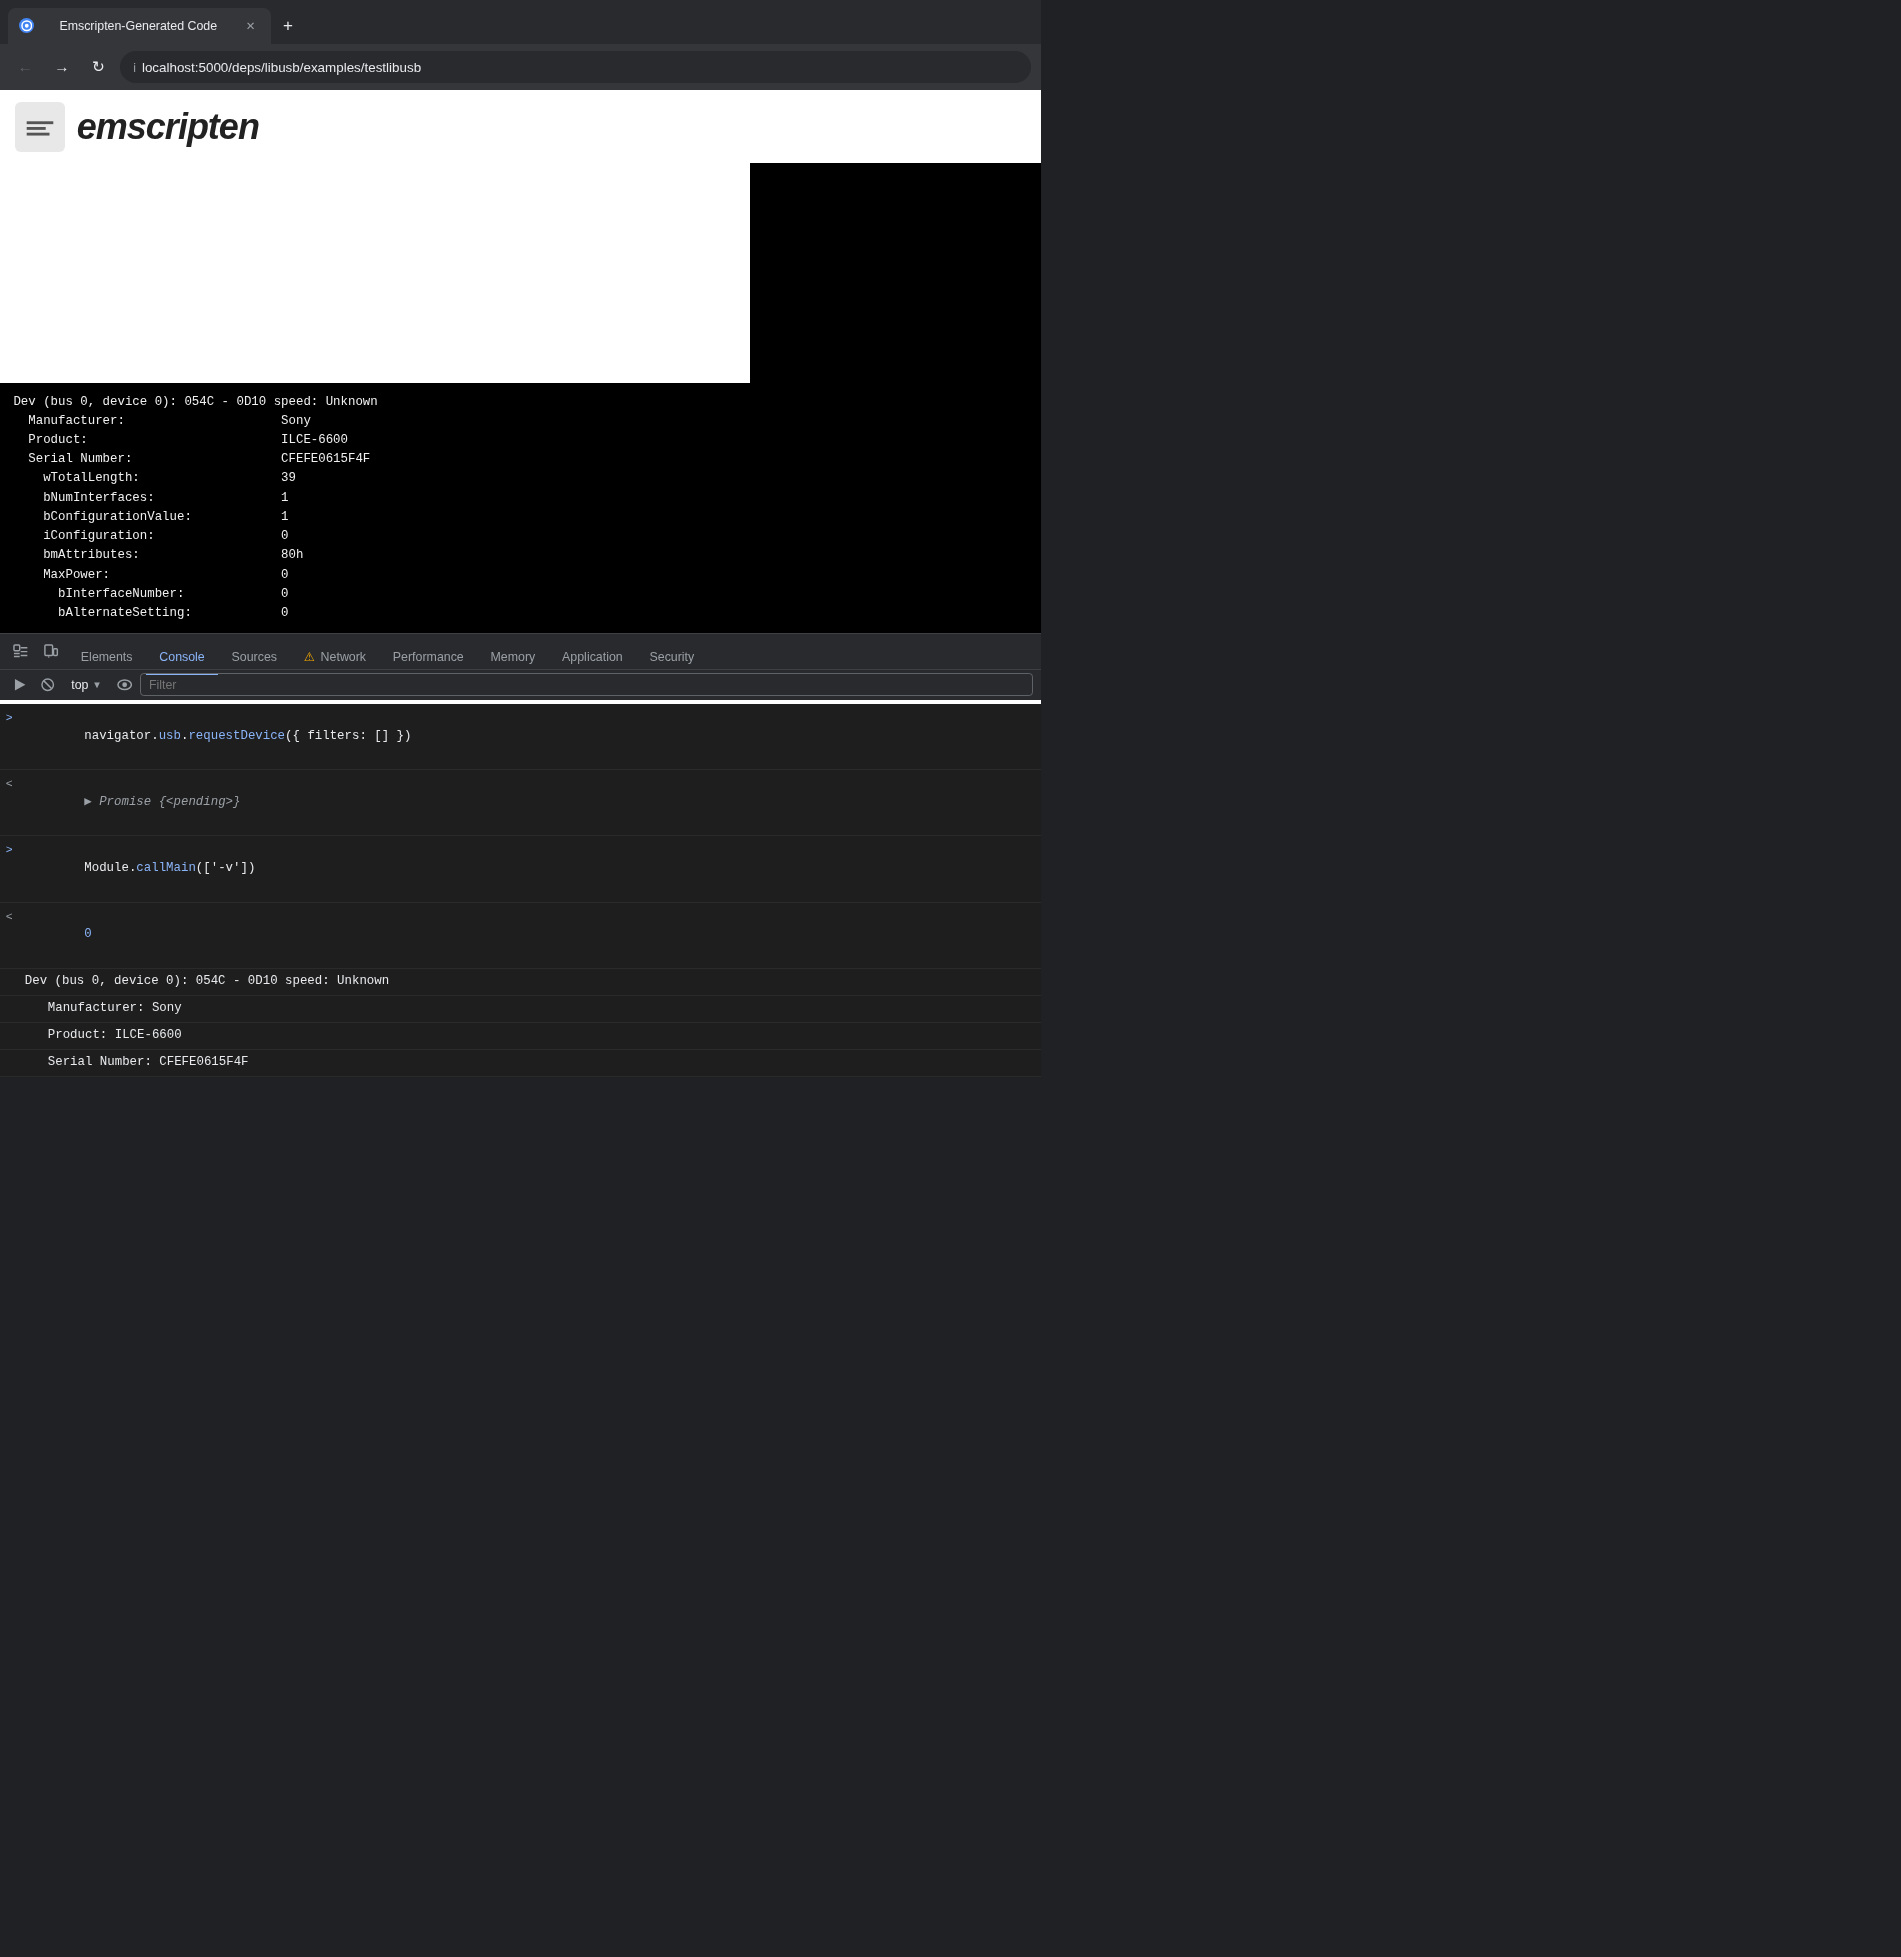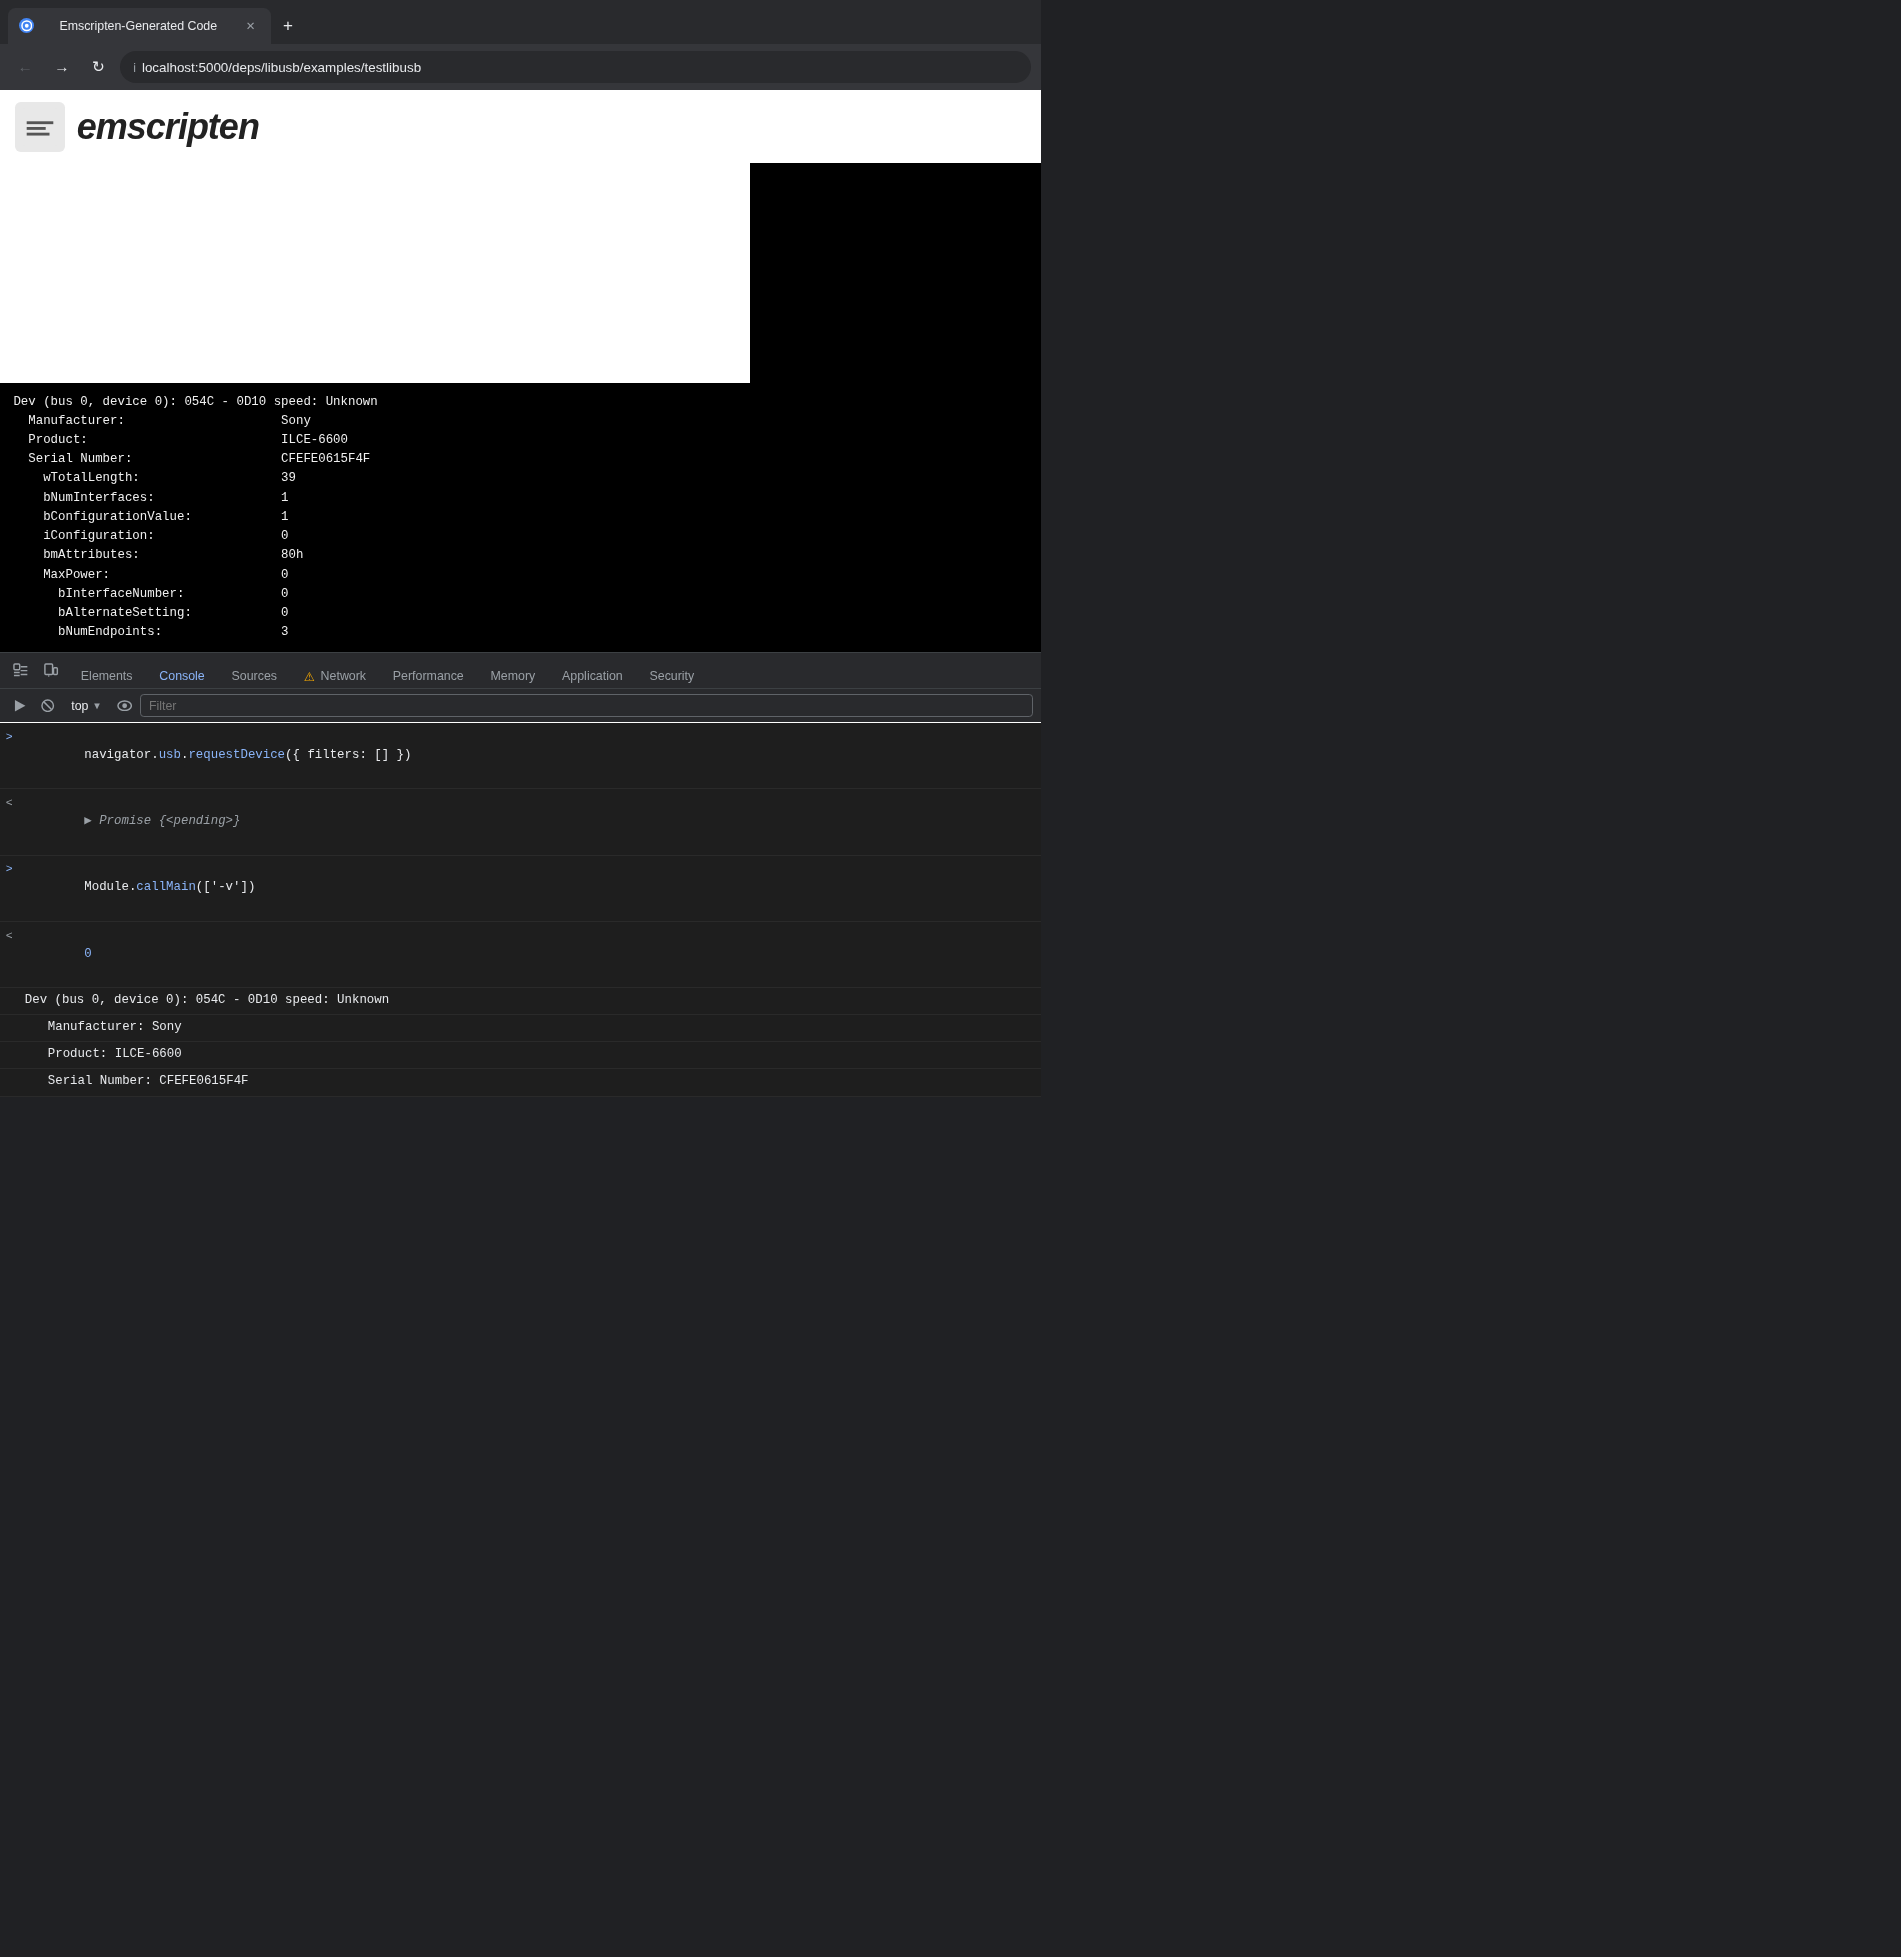--- a/index.html
+++ b/index.html
@@ -242,21 +242,21 @@
     .devtools-tab .warning-icon {
       color: #f9ab00;
       font-size: 12.4px;
     }
 
     
     .console-toolbar {
       display: flex;
       align-items: center;
       background: #292a2d;
-      border-bottom: 1px solid #ffffff;
+      border-bottom: 4px solid #ffffff;
       padding: 3.8px 7.6px;
       height: 34px;
       gap: 3px;
     }
 
     .console-toolbar-btn {
       width: 25px;
       height: 25px;
       border-radius: 3.8px;
       display: flex;
@@ -437,21 +437,20 @@
   <div class="terminal-line">  Product:                          ILCE-6600</div>
   <div class="terminal-line">  Serial Number:                    CFEFE0615F4F</div>
   <div class="terminal-line">    wTotalLength:                   39</div>
   <div class="terminal-line">    bNumInterfaces:                 1</div>
   <div class="terminal-line">    bConfigurationValue:            1</div>
   <div class="terminal-line">    iConfiguration:                 0</div>
   <div class="terminal-line">    bmAttributes:                   80h</div>
   <div class="terminal-line">    MaxPower:                       0</div>
   <div class="terminal-line">      bInterfaceNumber:             0</div>
   <div class="terminal-line">      bAlternateSetting:            0</div>
-  <div class="terminal-line">      bNumEndpoints:                3</div>
 </div>
 
 <div class="devtools">
 
   <div class="devtools-tabs">
 
     <div class="devtools-icon-btn">
       <svg width="15.3" height="15.3" viewBox="0 0 16 16" fill="#9aa0a6">
         <rect x="1" y="1" width="6" height="6" rx="1" fill="none" stroke="#9aa0a6" stroke-width="1.5"></rect>
         <path d="M8 4h7M8 8h7M8 12h7M1 10h6M1 13h6" stroke="#9aa0a6" stroke-width="1.5"></path>

